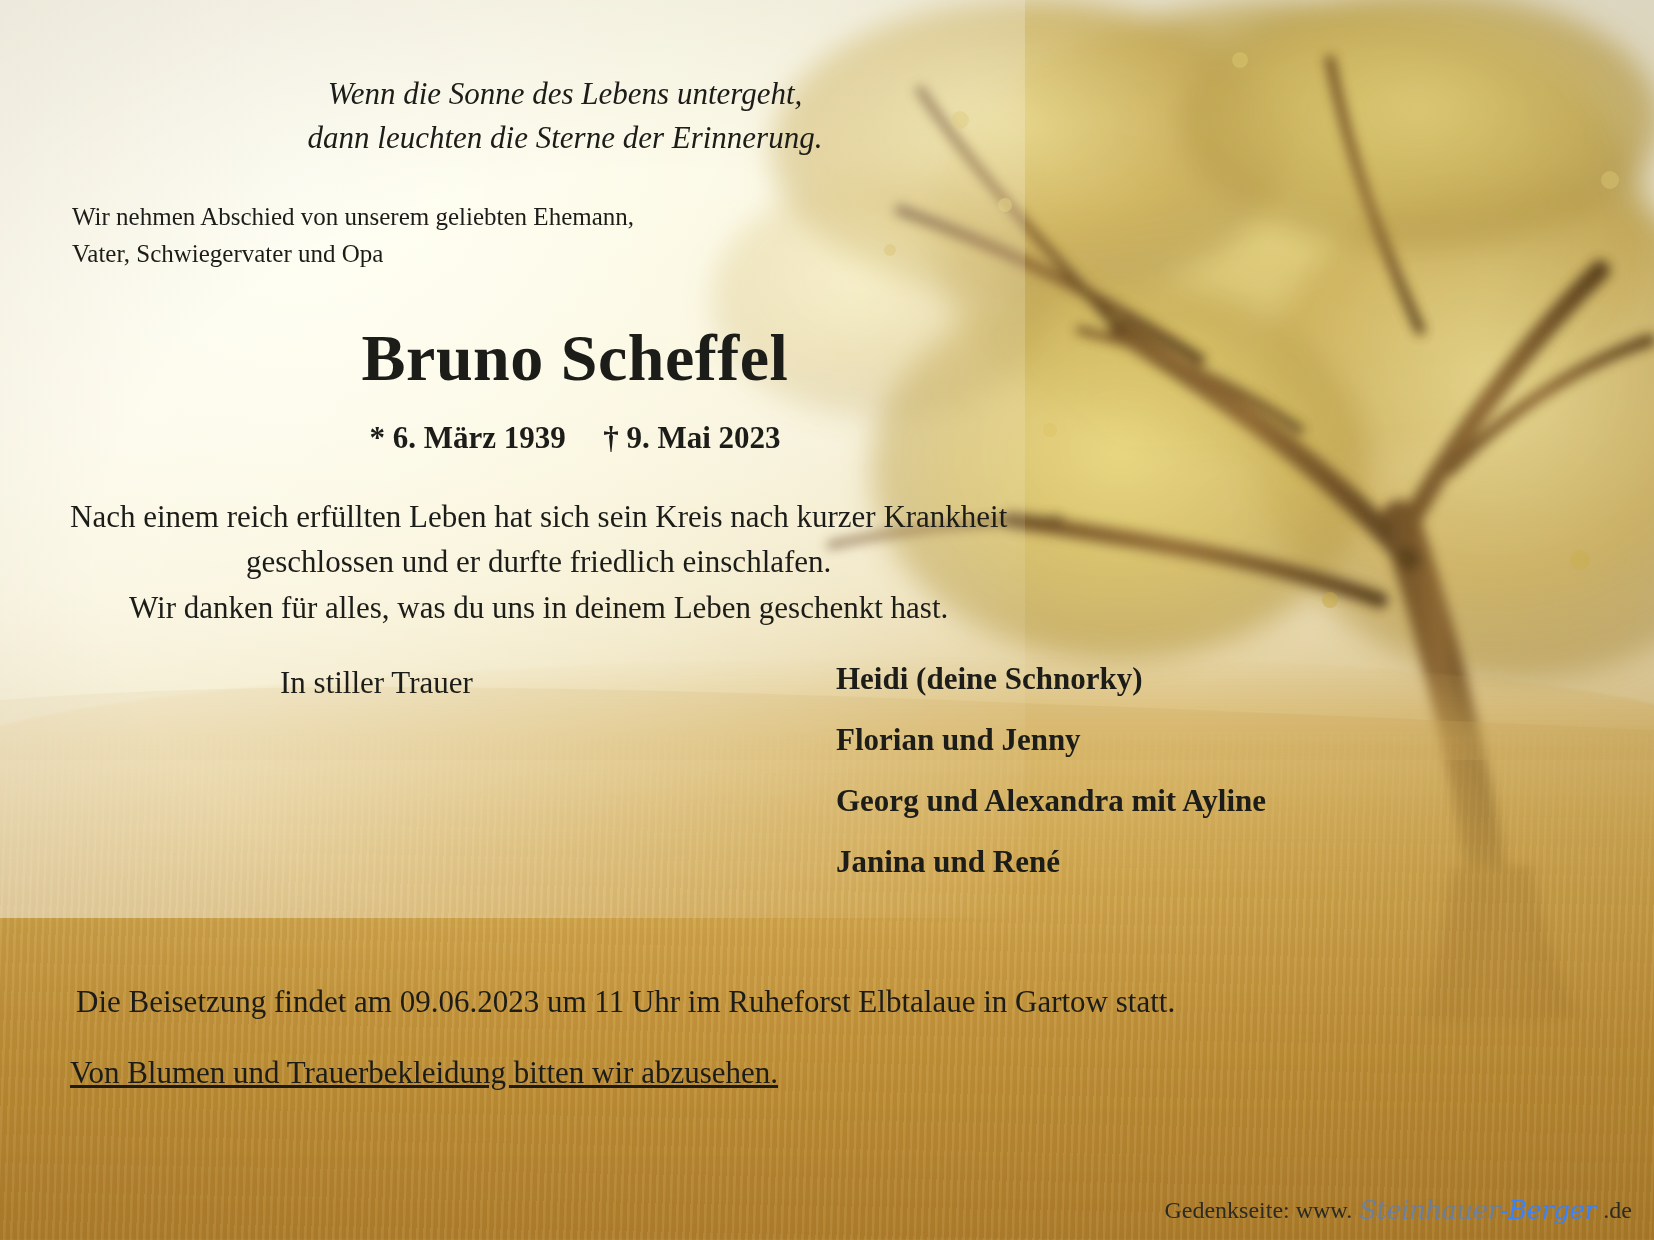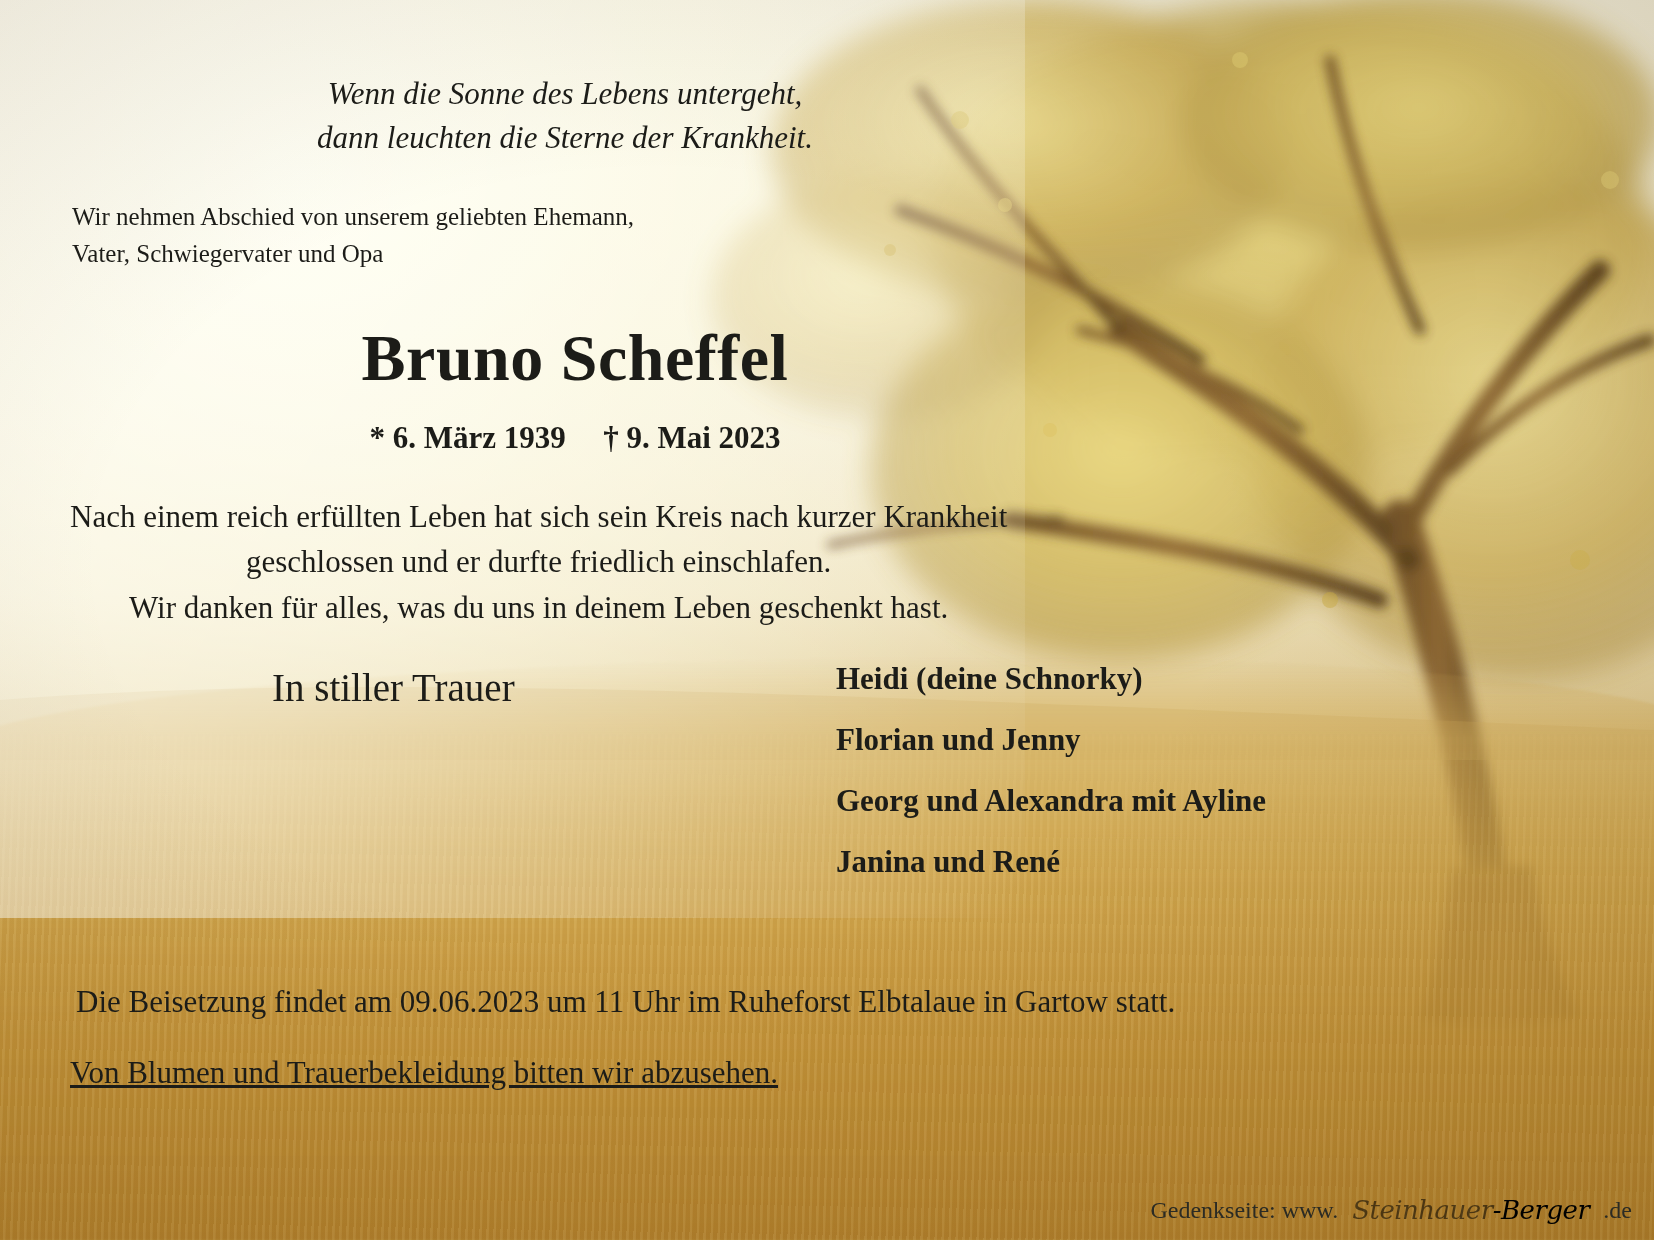--- a/index.html
+++ b/index.html
@@ -140,22 +140,22 @@
     top: 494px;
     left: 70px;
     font-size: 31px;
     line-height: 1.46;
     text-align: center;
   }
 
   .mourn-label {
     position: absolute;
     top: 665px;
-    left: 272px;
-    font-size: 39px;
+    left: 280px;
+    font-size: 31px;
   }
 
   .survivors {
     position: absolute;
     top: 663px;
     left: 836px;
     font-size: 31px;
     font-weight: bold;
     line-height: 1.0;
   }
@@ -176,27 +176,27 @@
   }
 
   .memorial {
     position: absolute;
     bottom: 16px;
     right: 22px;
     font-size: 24px;
     color: #2b2b24;
     display: flex;
     align-items: baseline;
-    gap: 14px;
+    gap: 7px;
   }
   .memorial .brand {
     font-family: "DejaVu Serif", serif;
     font-style: italic;
     font-size: 26px;
-    color: #000000;
+    color: #3b82f6;
     letter-spacing: -0.5px;
     transform: translateY(1px);
   }
   .memorial .brand .faint { opacity: 0.55; }
 </style>
 </head>
 <body>
 
 <div id="page">
 
@@ -271,21 +271,21 @@
 
   <div class="field"></div>
   <div class="field-streaks"></div>
   <div class="white-wash"></div>
   <div class="vignette"></div>
 
   <div class="content">
 
     <div class="verse">
       <div>Wenn die Sonne des Lebens untergeht,</div>
-      <div>dann leuchten die Sterne der Krankheit.</div>
+      <div>dann leuchten die Sterne der Erinnerung.</div>
     </div>
 
     <div class="intro">
       <div>Wir nehmen Abschied von unserem geliebten Ehemann,</div>
       <div>Vater, Schwiegervater und Opa</div>
     </div>
 
     <div class="name">Bruno Scheffel</div>
 
     <div class="dates">

